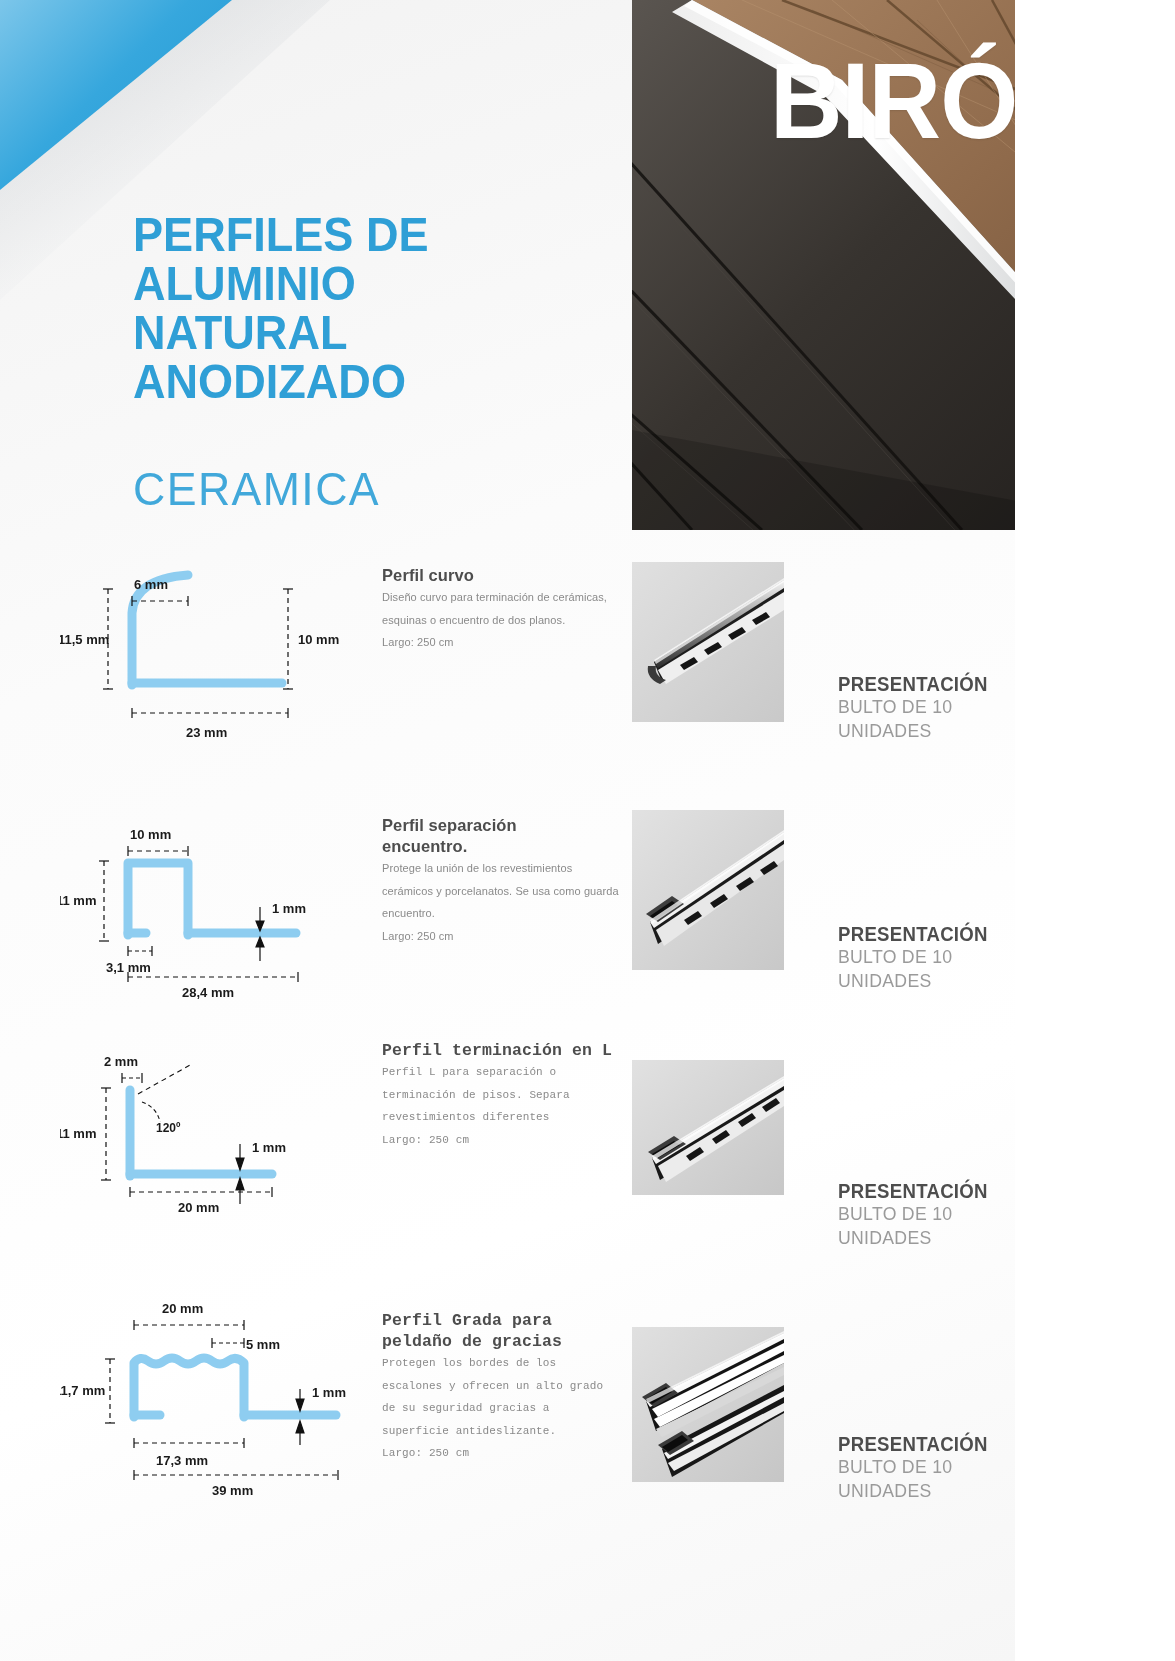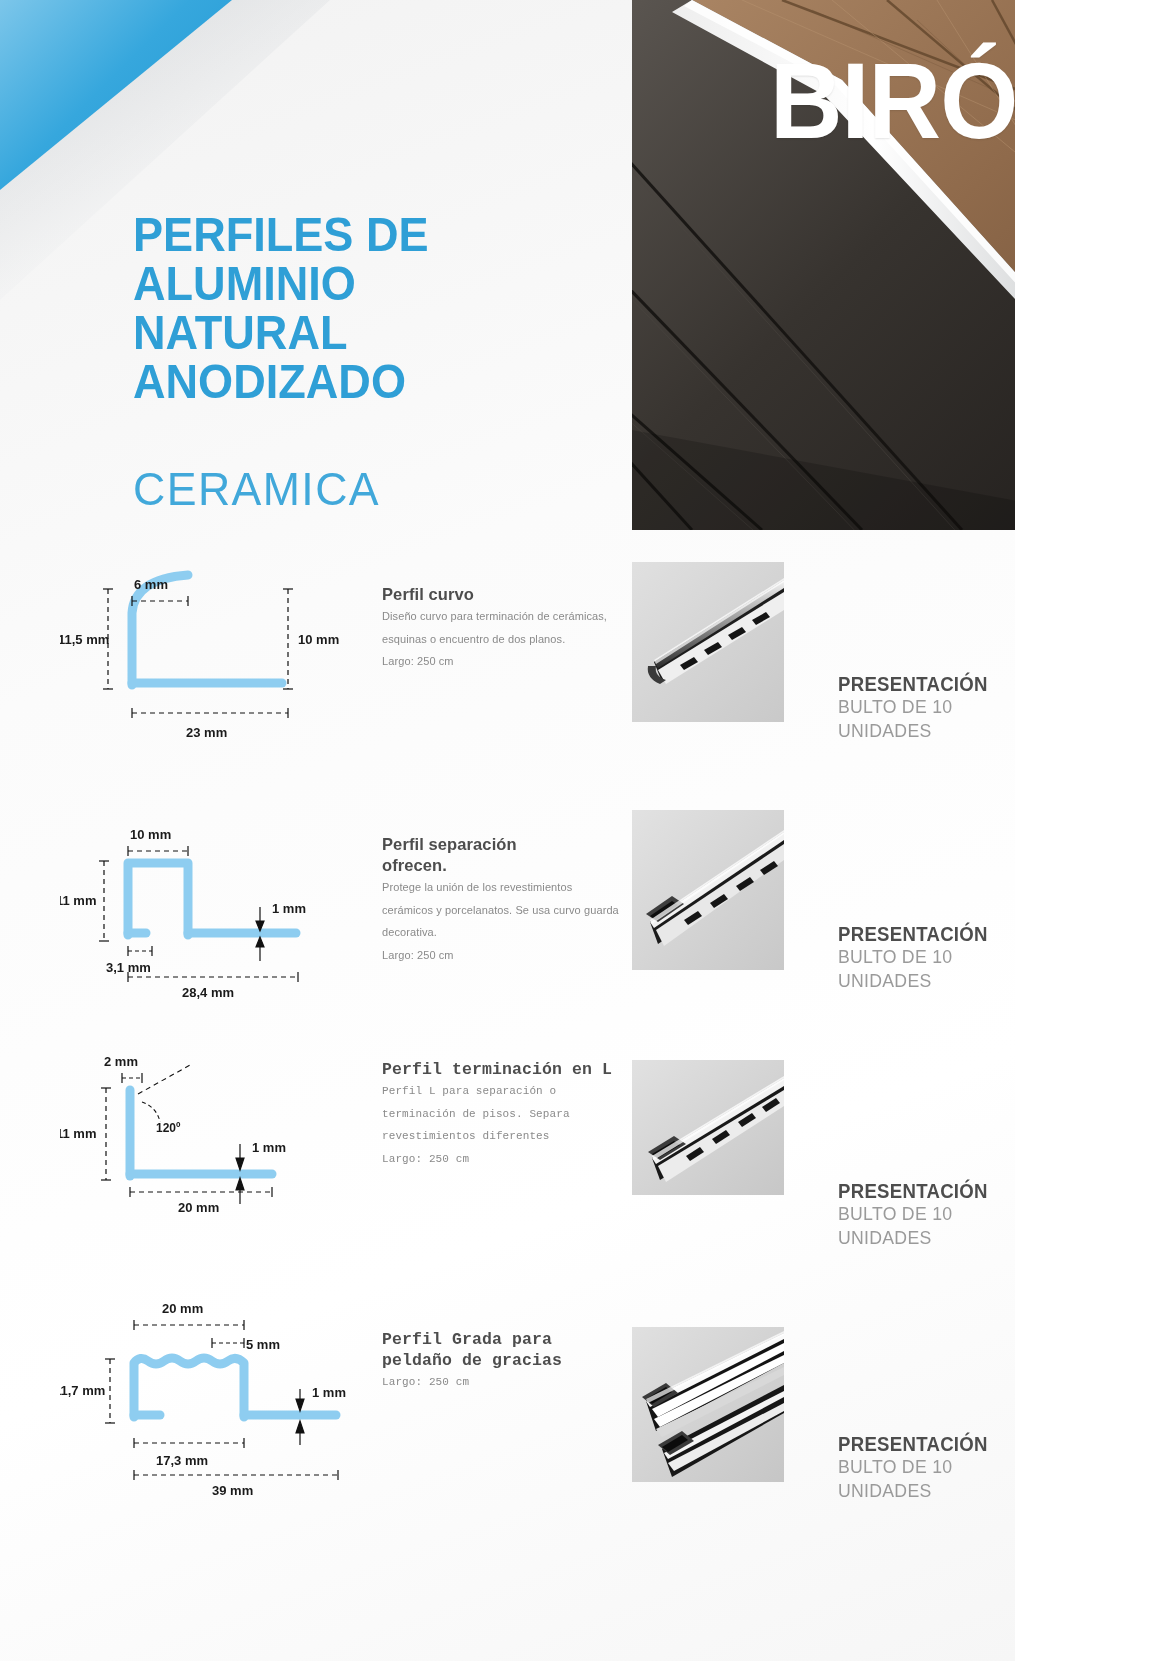--- a/index.html
+++ b/index.html
@@ -97,21 +97,20 @@
   .drawing { position: absolute; left: 60px; top: 0; width: 300px; height: 190px; font-weight: bold; }
   .drawing svg { display: block; }
 
   .desc { position: absolute; left: 382px; top: 0; width: 240px; }
   .desc h3 {
     color: #4d4d4d;
     font-size: 16.5px;
     font-weight: bold;
     line-height: 21px;
     letter-spacing: 0.1px;
-    margin-top: 19px;
   }
   .desc p {
     color: #8a8a8a;
     font-size: 11px;
     font-weight: normal;
     line-height: 22.5px;
     letter-spacing: 0.1px;
   }
   .desc .largo { color: #8a8a8a; }
 
@@ -351,23 +350,23 @@
           <line x1="68" y1="157" x2="68" y2="167"></line>
           <line x1="238" y1="157" x2="238" y2="167"></line>
         </g>
         <text class="dim-text" x="122" y="182">28,4 mm</text>
       </svg>
     </div>
 
     <div class="desc">
       <h3>
         <span>Perfil separación</span><br>
-        <span>ofrecen.</span>
+        <span>encuentro.</span>
       </h3>
-      <p>Protege la unión de los revestimientos cerámicos y porcelanatos. Se usa curvo guarda decorativa.</p>
+      <p>Protege la unión de los revestimientos cerámicos y porcelanatos. Se usa como guarda encuentro.</p>
       <p class="largo">Largo: 250 cm</p>
     </div>
 
     <div class="photo-box" style="left:632px; top:-5px; height:160px;">
       <svg width="152" height="160" viewBox="0 0 152 160">
         <defs>
           <linearGradient id="p2bg" x1="0" y1="0" x2="1" y2="1">
             <stop offset="0%" stop-color="#e2e2e2"></stop>
               <stop offset="100%" stop-color="#c8c8c8"></stop>
           </linearGradient>
@@ -530,20 +529,21 @@
         </g>
         <text class="dim-text" x="152" y="210">39 mm</text>
       </svg>
     </div>
 
     <div class="desc" style="top:25px;font-family:Liberation Mono, monospace;">
       <h3>
         <span>Perfil Grada para</span><br>
         <span>peldaño de gracias</span>
       </h3>
+      <p>Protegen los bordes de los escalones y ofrecen un alto grado de su seguridad gracias a superficie antideslizante.</p>
       <p class="largo">Largo: 250 cm</p>
     </div>
 
     <div class="photo-box" style="left:632px; top:42px; height:155px;">
       <svg width="152" height="155" viewBox="0 0 152 155">
         <defs>
           <linearGradient id="p4bg" x1="0" y1="0" x2="1" y2="1">
             <stop offset="0%" stop-color="#e0e0e0"></stop>
               <stop offset="100%" stop-color="#c6c6c6"></stop>
           </linearGradient>

